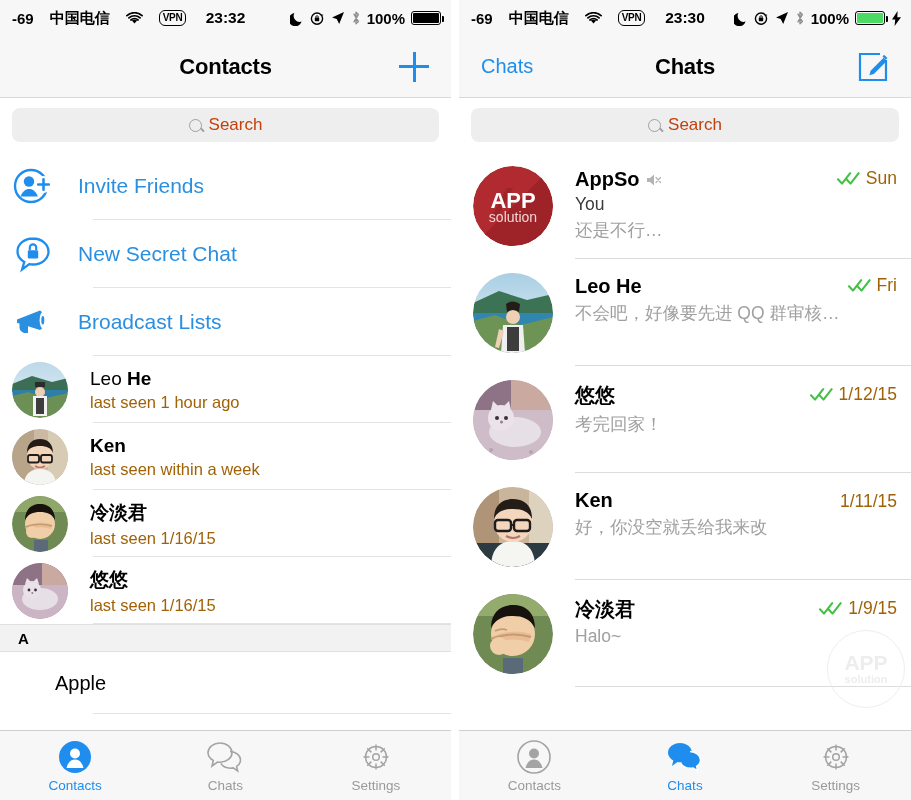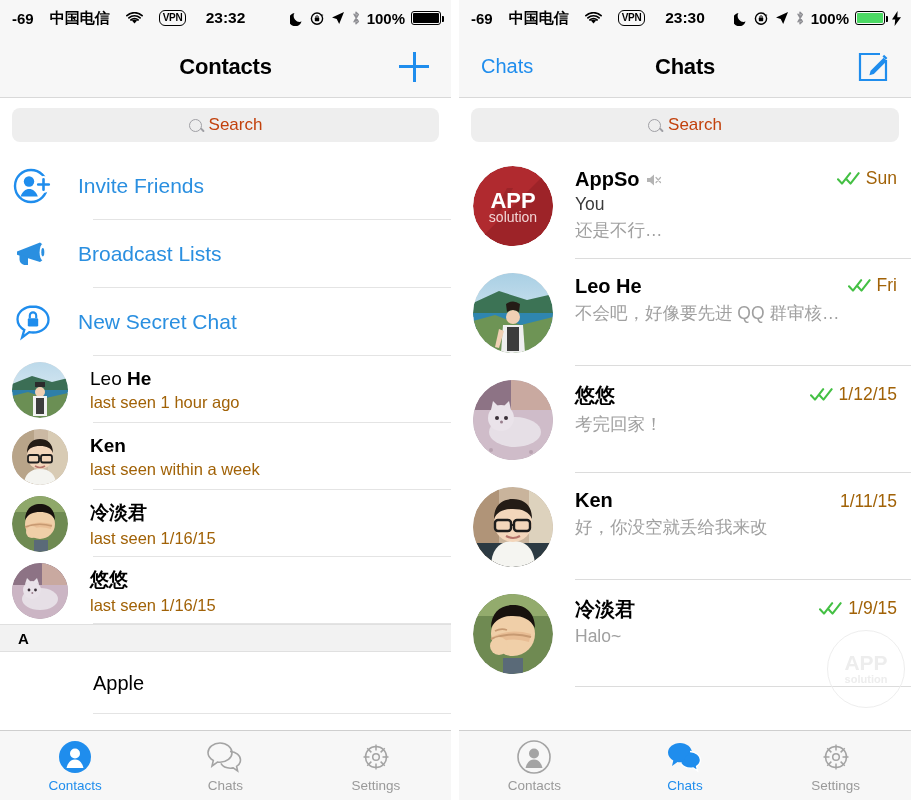--- a/index.html
+++ b/index.html
@@ -96,21 +96,21 @@
   .c-name{ font-size:19px; color:#000; }
   .c-name .bold{ font-weight:bold; }
   .c-name.cjk{ font-weight:bold; font-size:19px;}
   .c-sub{ font-size:16.5px; color:#a16207;}
 
   .section-hdr{
     height:28px; background:#f2f2f2; border-top:1px solid #e0e0e0; border-bottom:1px solid #e0e0e0;
     display:flex; align-items:center; padding-left:18px;
     font-size:15px; font-weight:bold; color:#000;
   }
-  .plain-row{ height:62px; display:flex; align-items:center; padding-left:93px; position:relative;}
+  .plain-row{ height:62px; display:flex; align-items:center; padding-left:55px; position:relative;}
   .plain-row .sep{ position:absolute; left:93px; right:0; bottom:0; height:1px; background:#e4e4e4;}
   .plain-name{ font-size:20px; color:#000;}
 
   
   .chat-row{ height:107px; display:flex; padding:14px 14px 0 14px; position:relative;}
   .chat-row .sep{ position:absolute; left:116px; right:0; bottom:0; height:1px; background:#dcdcdc;}
   .chat-avatar{ width:80px; height:80px; border-radius:50%; margin-right:22px; flex:none; overflow:hidden; position:relative; background:#ddd;}
   .chat-body{ flex:1; min-width:0; padding-top:2px;}
   .chat-top{ display:flex; align-items:baseline;}
   .chat-name{ font-size:20px; font-weight:bold; color:#000; white-space:nowrap;}
@@ -222,39 +222,39 @@
             <path d="M31.5 14.2v10.6M26.2 19.5h10.6" stroke="#1f8ded" stroke-width="2.6" stroke-linecap="round"></path>
           </svg>
         </span>
         <span class="action-label">Invite Friends</span>
         <span class="sep"></span>
       </div>
 
       <div class="row action-row">
         <span class="action-icon">
           <svg width="42" height="42" viewBox="0 0 42 42">
+            <path d="M21 5.5c-8.6 0-15.5 5.7-15.5 12.8 0 4.4 2.7 8.3 6.8 10.6l-2.2 7.6 7.1-5.3c1.2.2 2.5.3 3.8.3 8.6 0 15.5-5.7 15.5-12.8S29.6 5.5 21 5.5z" fill="none" stroke="#1f8ded" stroke-width="2.3"></path>
+            <rect x="15.8" y="17.2" width="10.4" height="8.4" rx="1.4" fill="#1f8ded"></rect>
+            <path d="M17.8 17.2v-2.6a3.2 3.2 0 0 1 6.4 0v2.6" fill="none" stroke="#1f8ded" stroke-width="2.1"></path>
+          </svg>
+        </span>
+        <span class="action-label">New Secret Chat</span>
+        <span class="sep"></span>
+      </div>
+
+      <div class="row action-row">
+        <span class="action-icon">
+          <svg width="42" height="42" viewBox="0 0 42 42">
             <path d="M5 18.5 L28 9.5 C31.5 11.5 33.5 15 33.5 19.2 33.5 23.4 31.5 27 28 29 L5 21.8 Z" fill="#2a8fe0"></path>
             <path d="M7.5 21.2 L7.5 26 C7.5 29.6 10 32 13.4 32 L16 32 L16 24.2 Z" fill="#2a8fe0"></path>
             <ellipse cx="30.8" cy="19.2" rx="3.2" ry="8.2" fill="#fff"></ellipse>
             <ellipse cx="30.8" cy="19.2" rx="1.5" ry="4.2" fill="#2a8fe0"></ellipse>
           </svg>
         </span>
         <span class="action-label">Broadcast Lists</span>
-        <span class="sep"></span>
-      </div>
-
-      <div class="row action-row">
-        <span class="action-icon">
-          <svg width="42" height="42" viewBox="0 0 42 42">
-            <path d="M21 5.5c-8.6 0-15.5 5.7-15.5 12.8 0 4.4 2.7 8.3 6.8 10.6l-2.2 7.6 7.1-5.3c1.2.2 2.5.3 3.8.3 8.6 0 15.5-5.7 15.5-12.8S29.6 5.5 21 5.5z" fill="none" stroke="#1f8ded" stroke-width="2.3"></path>
-            <rect x="15.8" y="17.2" width="10.4" height="8.4" rx="1.4" fill="#1f8ded"></rect>
-            <path d="M17.8 17.2v-2.6a3.2 3.2 0 0 1 6.4 0v2.6" fill="none" stroke="#1f8ded" stroke-width="2.1"></path>
-          </svg>
-        </span>
-        <span class="action-label">New Secret Chat</span>
         <span class="sep"></span>
       </div>
 
       <div class="row contact-row">
         <span class="avatar">
           <svg width="56" height="56" viewBox="0 0 56 56">
             <defs>
                 <clipPath id="cl1">
                   <circle cx="28" cy="28" r="28"></circle>
                 </clipPath>

